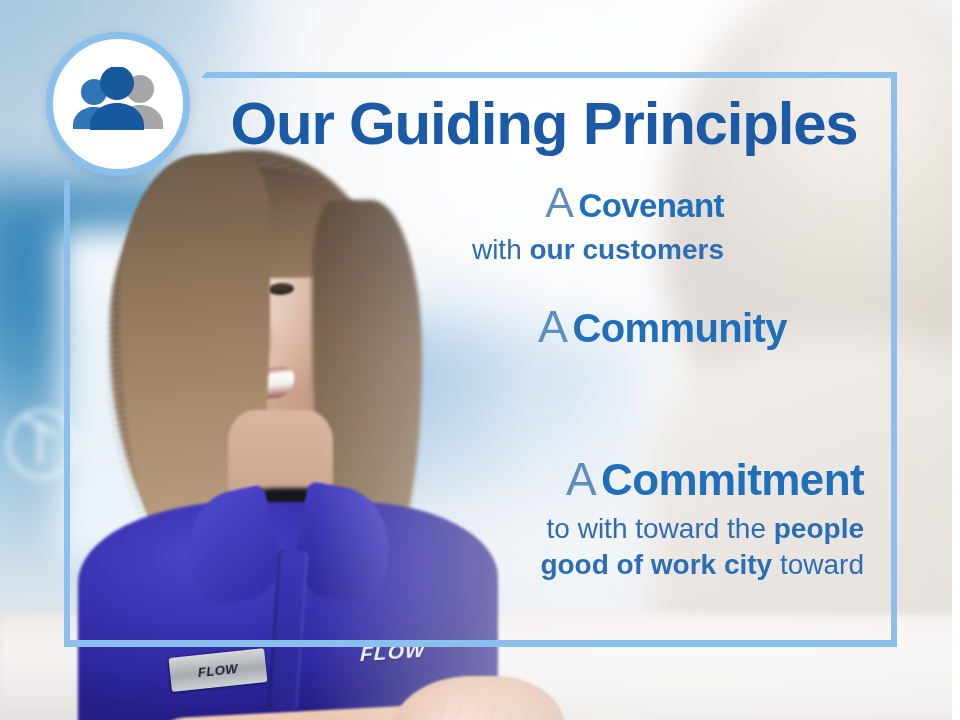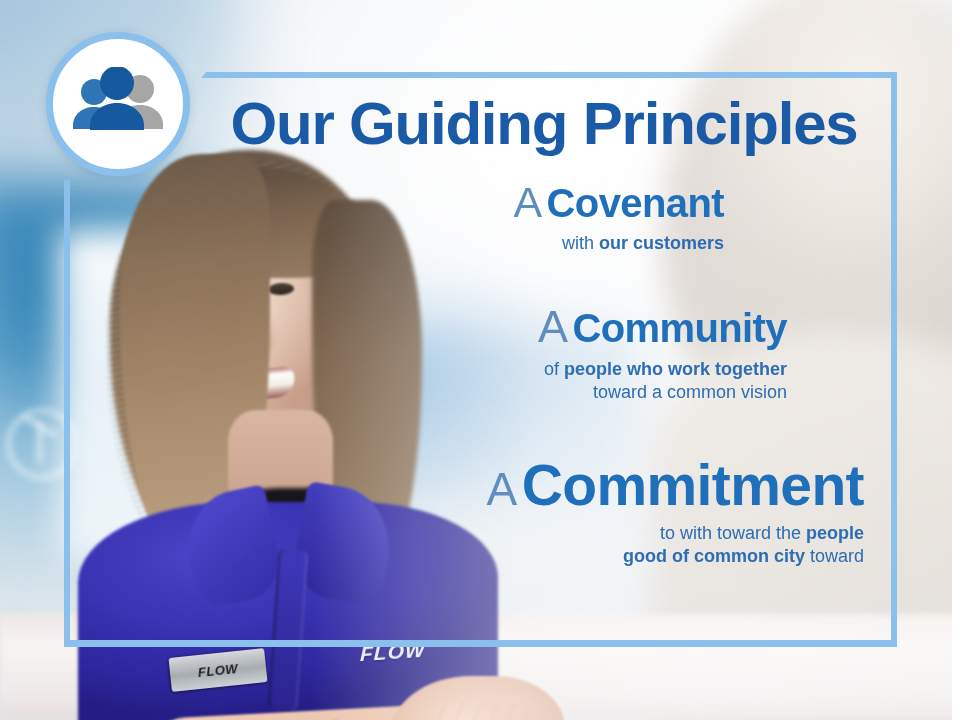--- a/index.html
+++ b/index.html
@@ -439,38 +439,38 @@
     white-space: nowrap;
   }
   .principle .art {
     font-weight: 400;
     color: #5f8dbe;
     font-size: 43px;
   }
   .principle .word {
     font-weight: 700;
     color: #1f6fba;
-    font-size: 40px;
+    font-size: 33px;
     letter-spacing: -.6px;
   }
   .principle .sub {
     margin-top: 7px;
-    font-size: 18px;
+    font-size: 28px;
     color: #2d6db4;
     font-weight: 400;
     line-height: 1.28;
   }
   .principle .sub b { font-weight: 700; }
 
   .p-covenant   { right: 173px; top: 108px; }
   .p-community  { right: 110px; top: 232px; }
   .p-commitment { right: 33px;  top: 384px; }
 
   .p-commitment .art { font-size: 46px; }
-  .p-commitment .word { font-size: 57px; }
+  .p-commitment .word { font-size: 44px; }
   .p-community .word { font-size: 40px; }
   .p-community .art { font-size: 45px; }
 </style>
 </head>
 <body>
 
 <div id="stage">
 
   <div class="photo">
     <div class="bg-base"></div>
@@ -557,31 +557,27 @@
       <div class="sub">
         <span>with </span><b>our customers</b>
       </div>
     </div>
 
     <div class="principle p-community">
       <div class="head">
         <span class="art">A</span>
         <span class="word">Community</span>
       </div>
-      <div class="sub">
-        <span>of </span><b>people who work together</b><br>
-        <span>toward a common vision</span>
-      </div>
     </div>
 
     <div class="principle p-commitment">
       <div class="head">
         <span class="art">A</span>
         <span class="word">Commitment</span>
       </div>
       <div class="sub">
         <span>to with toward the </span><b>people</b><br>
-        <b>good of common city</b><span> toward</span><br>
+        <b>good of work city</b><span> toward</span><br>
       </div>
     </div>
 
   </div>
 </div>
 
 </body></html>

